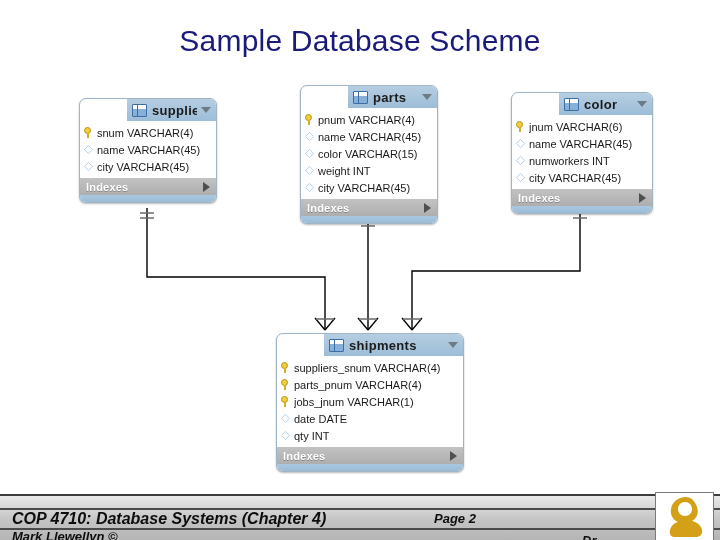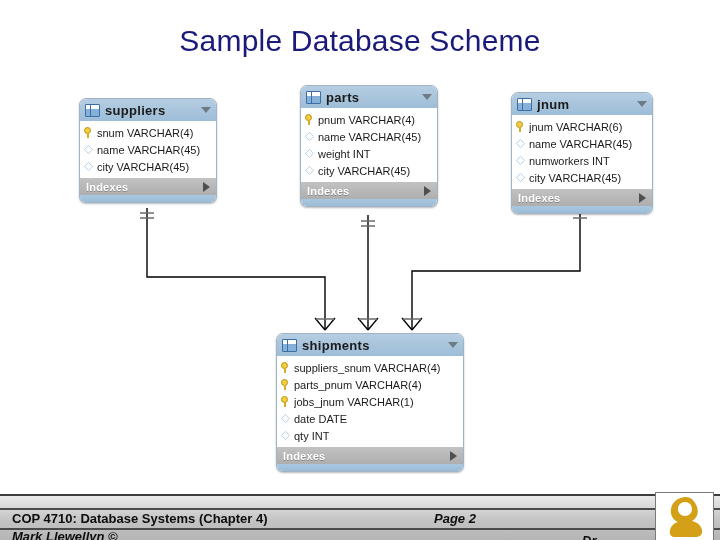--- a/index.html
+++ b/index.html
@@ -54,20 +54,21 @@
     overflow: hidden;
     border: 1px solid #9fb4c6;
   }
   .ent-header {
     background: linear-gradient(#b5cde1, #9dbdd8);
     height: 22px;
     display: flex;
     align-items: center;
     padding: 0 5px;
     border-bottom: 1px solid #ffffff;
+    margin-left: 47px;
   }
   .ent-icon {
     width: 13px;
     height: 11px;
     background: linear-gradient(#ffffff 0 36%, #86b0d8 36% 100%);
     border: 1px solid #3b6ea5;
     border-radius: 1px;
     margin-right: 5px;
     flex: 0 0 auto;
     position: relative;
@@ -215,22 +216,23 @@
     left: 0;
     top: 13px;
     width: 720px;
     height: 19px;
     display: flex;
     align-items: center;
   }
   .footer-course {
     position: absolute;
     left: 12px;
-    font-size: 13px;
-    font-weight: bold;
+    font-size: 16px;
+    font-weight: bold;
+    font-style: italic;
     color: #0d0d0d;
     white-space: nowrap;
   }
   .footer-page {
     position: absolute;
     left: 434px;
     font-size: 13px;
     font-weight: bold;
     font-style: italic;
     color: #0d0d0d;
@@ -344,38 +346,42 @@
         <div class="field-row">
           <span class="key-icon"></span>
           <span class="field-label">pnum VARCHAR(4)</span>
         </div>
         <div class="field-row">
           <span class="diamond-icon"></span>
           <span class="field-label">name VARCHAR(45)</span>
         </div>
         <div class="field-row">
           <span class="diamond-icon"></span>
+          <span class="field-label">color VARCHAR(15)</span>
+        </div>
+        <div class="field-row">
+          <span class="diamond-icon"></span>
           <span class="field-label">weight INT</span>
         </div>
         <div class="field-row">
           <span class="diamond-icon"></span>
           <span class="field-label">city VARCHAR(45)</span>
         </div>
       </div>
       <div class="ent-indexes">
         <span class="idx-label">Indexes</span>
         <span class="caret-right"></span>
       </div>
       <div class="ent-foot"></div>
     </div>
 
     <div class="entity" style="left:511px; top:92px; width:140px;">
       <div class="ent-header">
         <span class="ent-icon"></span>
-        <span class="ent-name">jnum</span>
+        <span class="ent-name">color</span>
         <span class="caret-down"></span>
       </div>
       <div class="ent-fields">
         <div class="field-row">
           <span class="key-icon"></span>
           <span class="field-label">jnum VARCHAR(6)</span>
         </div>
         <div class="field-row">
           <span class="diamond-icon"></span>
           <span class="field-label">name VARCHAR(45)</span>

